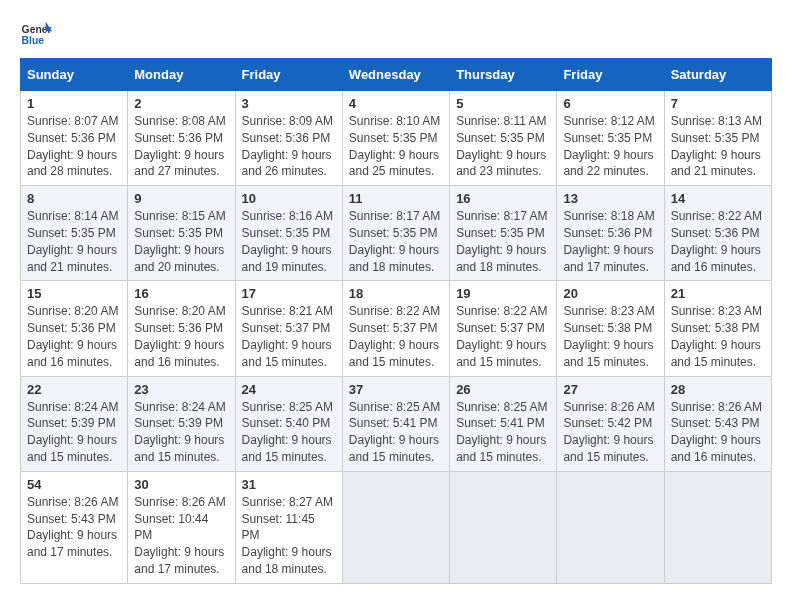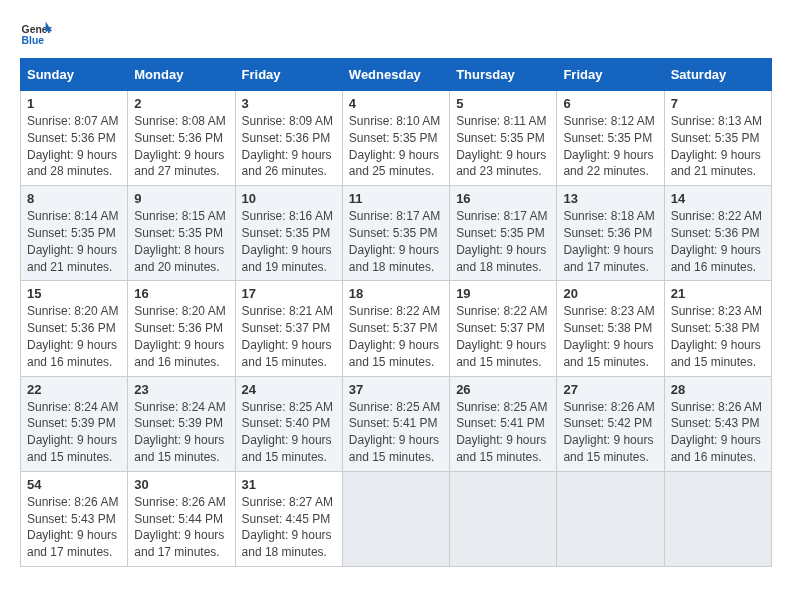--- a/index.html
+++ b/index.html
@@ -176,21 +176,21 @@
           <div>Sunrise: 8:14 AM</div>
           <div>Sunset: 5:35 PM</div>
           <div>Daylight: 9 hours and 21 minutes.</div>
         </div>
       </td>
         <td>
         <span class="day-number">9</span>
         <div class="day-info">
           <div>Sunrise: 8:15 AM</div>
           <div>Sunset: 5:35 PM</div>
-          <div>Daylight: 8 hours and 20 minutes.</div>
+          <div>Daylight: 9 hours and 20 minutes.</div>
         </div>
       </td>
         <td>
         <span class="day-number">10</span>
         <div class="day-info">
           <div>Sunrise: 8:16 AM</div>
           <div>Sunset: 5:35 PM</div>
           <div>Daylight: 9 hours and 19 minutes.</div>
         </div>
       </td>
@@ -349,29 +349,29 @@
         <div class="day-info">
           <div>Sunrise: 8:26 AM</div>
           <div>Sunset: 5:43 PM</div>
           <div>Daylight: 9 hours and 17 minutes.</div>
         </div>
       </td>
         <td>
         <span class="day-number">30</span>
         <div class="day-info">
           <div>Sunrise: 8:26 AM</div>
-          <div>Sunset: 5:44 PM</div>
+          <div>Sunset: 10:44 PM</div>
           <div>Daylight: 9 hours and 17 minutes.</div>
         </div>
       </td>
         <td>
         <span class="day-number">31</span>
         <div class="day-info">
           <div>Sunrise: 8:27 AM</div>
-          <div>Sunset: 4:45 PM</div>
+          <div>Sunset: 11:45 PM</div>
           <div>Daylight: 9 hours and 18 minutes.</div>
         </div>
       </td>
         <td class="empty-cell"></td>
         <td class="empty-cell"></td>
         <td class="empty-cell"></td>
         <td class="empty-cell"></td>
       </tr>
     </tbody>
 </table>

